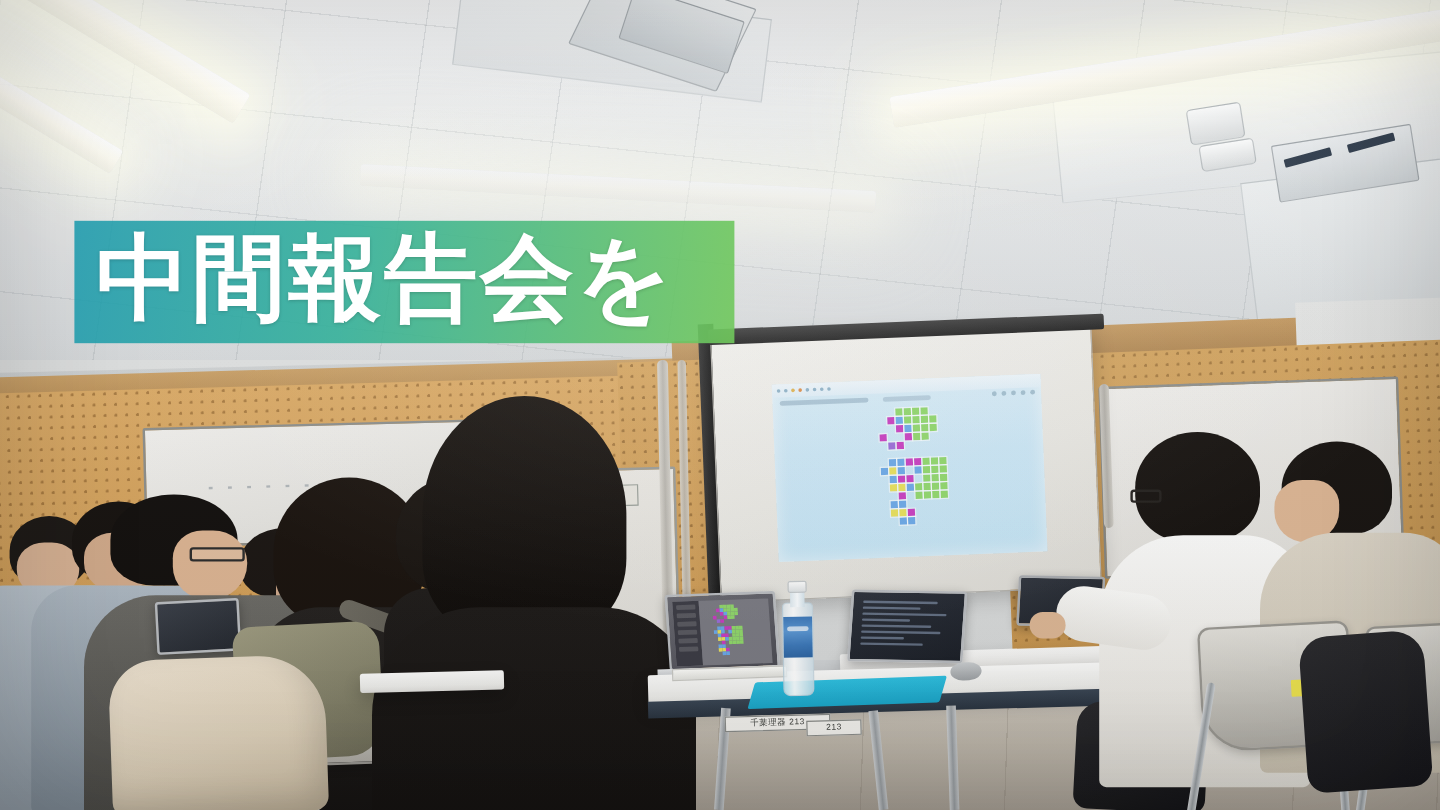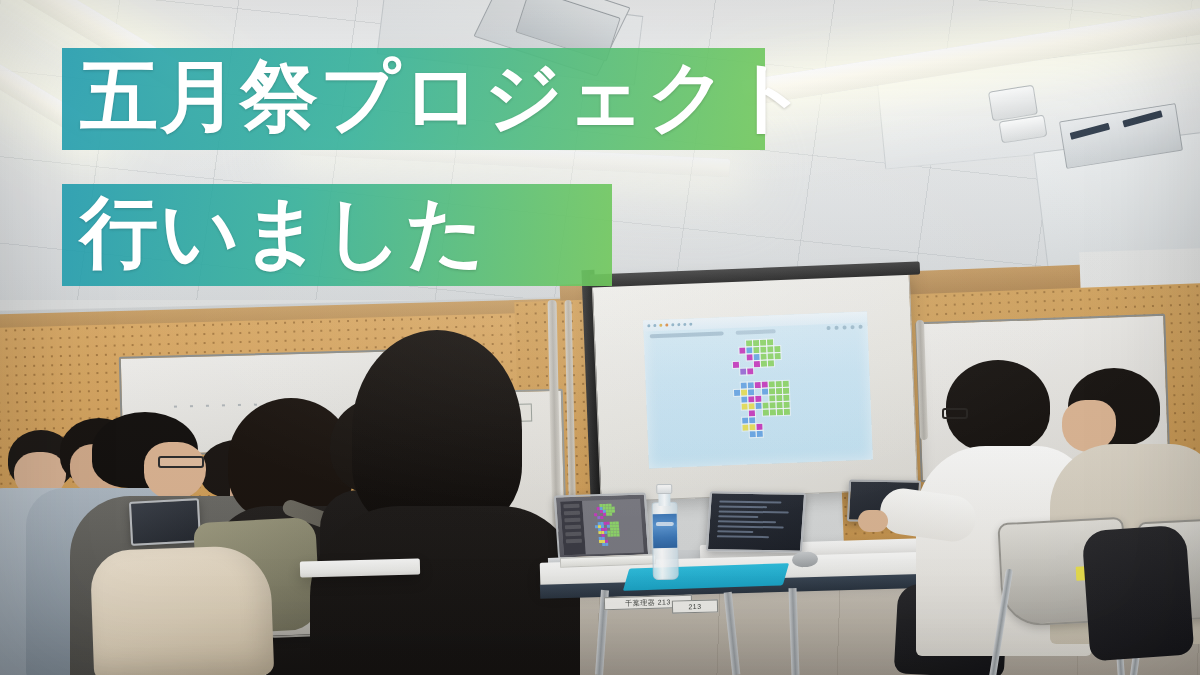--- a/index.html
+++ b/index.html
@@ -1096,20 +1096,17 @@
     <div class="chair ch6">
       <div class="chair-back"></div>
       <div class="chair-tube"></div>
     </div>
     <div class="backpack"></div>
 
     <div class="photo-grade"></div>
     <div class="vignette"></div>
   </div>
 
-  <div class="band band-1">
-    <span>五月祭プロジェクト</span>
+  <div class="band band-2">
+    <span>中間報告会を</span>
   </div>
-  <div class="band band-2">
-    <span>行いました</span>
-  </div>
 
 </div>
 
 </body></html>

